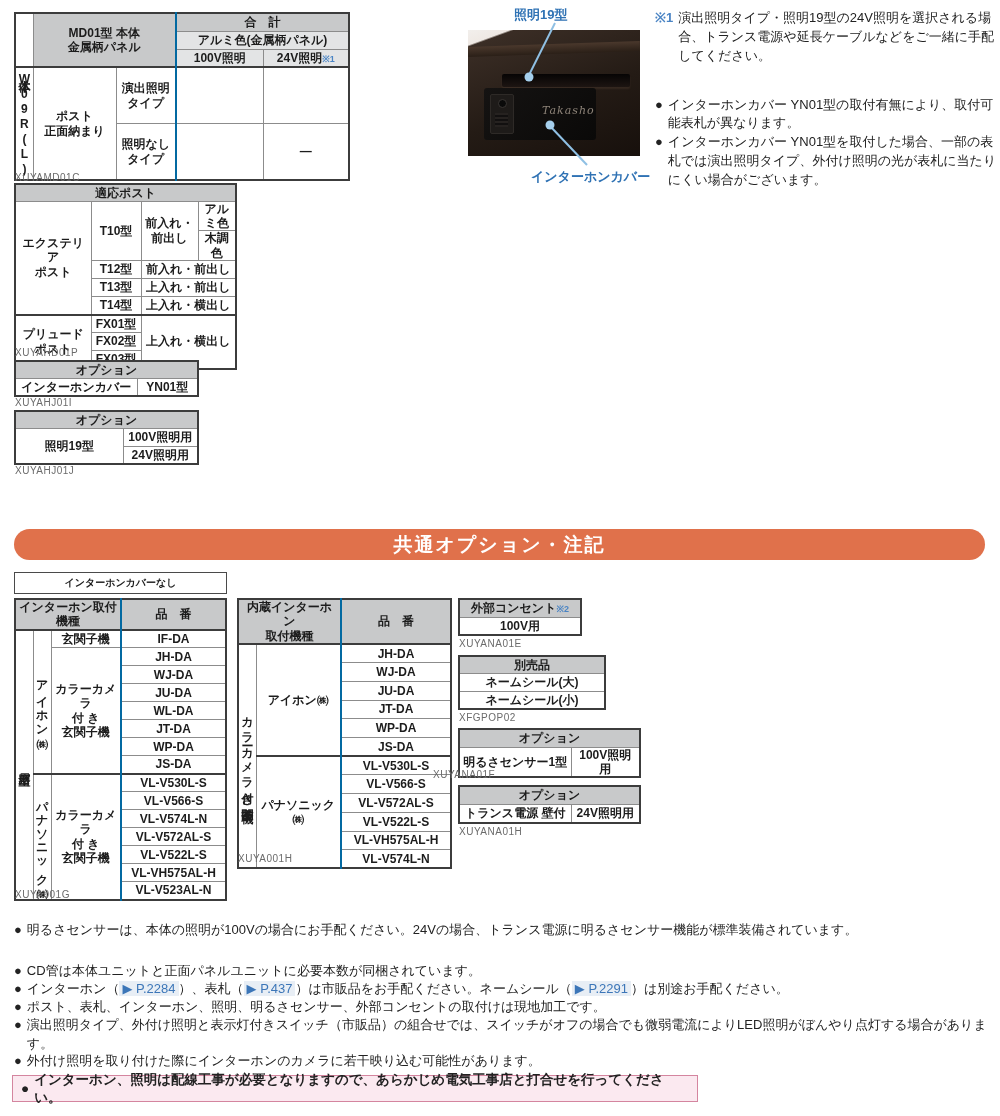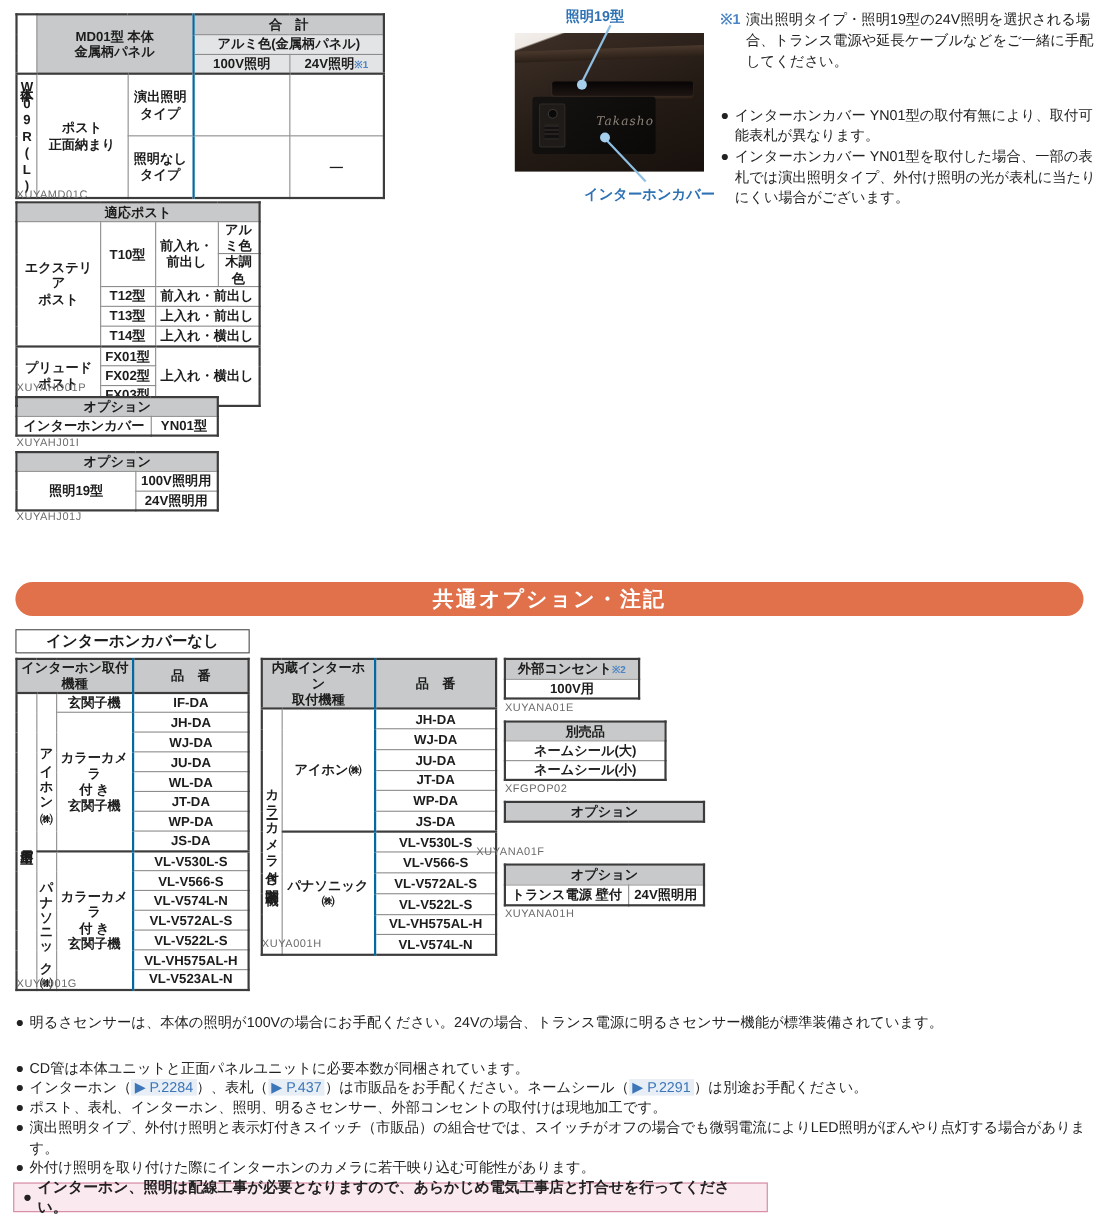--- a/index.html
+++ b/index.html
@@ -9,21 +9,21 @@
   table{border-collapse:collapse;table-layout:fixed;font-size:12px;font-weight:bold;color:#1c1c1c;}
   td,th{border:1px solid #8c8c8c;text-align:center;vertical-align:middle;padding:0 2px;
         white-space:pre-line;line-height:1.2;overflow:hidden;font-weight:bold;}
   .tb{border:2px solid #3c3c3c;}
   .hdr{background:#c8c9ca;}
   .sub{background:#e3e4e5;}
   .vert{writing-mode:vertical-rl;text-orientation:upright;letter-spacing:1px;padding:2px 0;}
   .bl2{border-left:2px solid #0369a1;}
   .bt2{border-top:2px solid #3c3c3c;}
   .caption{font-size:10px;color:#6b6b6b;font-weight:normal;letter-spacing:.5px;}
-  .titlebox{border:1px solid #4a4a4a;background:#fff;font-weight:bold;font-size:14px;
+  .titlebox{border:1px solid #4a4a4a;background:#fff;font-weight:bold;font-size:10px;
             display:flex;align-items:center;justify-content:center;}
   .note{font-size:13px;line-height:1.45;display:flex;gap:5px;color:#222;}
   .note .txt{flex:1;}
   .mark{color:#4a84c4;font-weight:bold;}
   .supmark{color:#4a84c4;font-size:9px;font-weight:bold;}
   .ref{color:#3c76b8;background:#e8eef5;padding:0 3px;white-space:nowrap;}
   .banner{background:#e0714b;border-radius:16px;color:#fff;font-weight:bold;font-size:19px;
           display:flex;align-items:center;justify-content:center;letter-spacing:2px;}
   .warn{background:#fbe9f0;border:1px solid #d4859f;display:flex;align-items:center;
         gap:5px;padding:0 8px;font-size:13.5px;font-weight:bold;color:#222;}
@@ -365,20 +365,24 @@
 
   <table class="abs tb" style="left:458px;top:728px;width:181px">
     <colgroup>
         <col style="width:112px">
         <col style="width:69px">
       </colgroup>
     <tbody>
         <tr style="height:18px">
           <td colspan="2" class="hdr">オプション</td>
         </tr>
+    <tr style="height:19px">
+          <td>明るさセンサー1型</td>
+          <td>100V照明用</td>
+        </tr>
   </tbody>
     </table>
   <div class="abs caption" style="left:433px;top:769px">XUYANA01F</div>
 
   <table class="abs tb" style="left:458px;top:785px;width:181px">
     <colgroup>
         <col style="width:112px">
         <col style="width:69px">
       </colgroup>
     <tbody>

